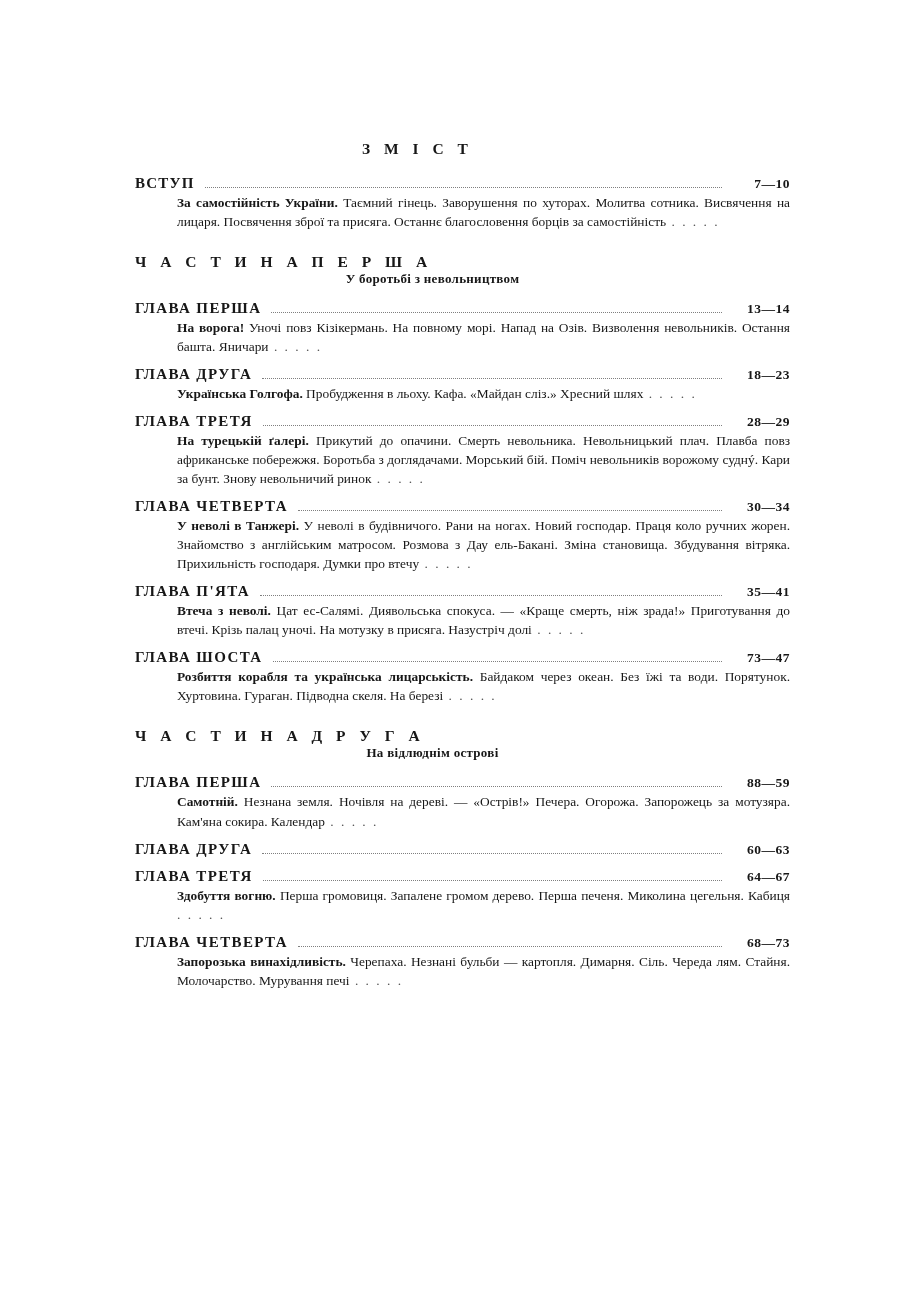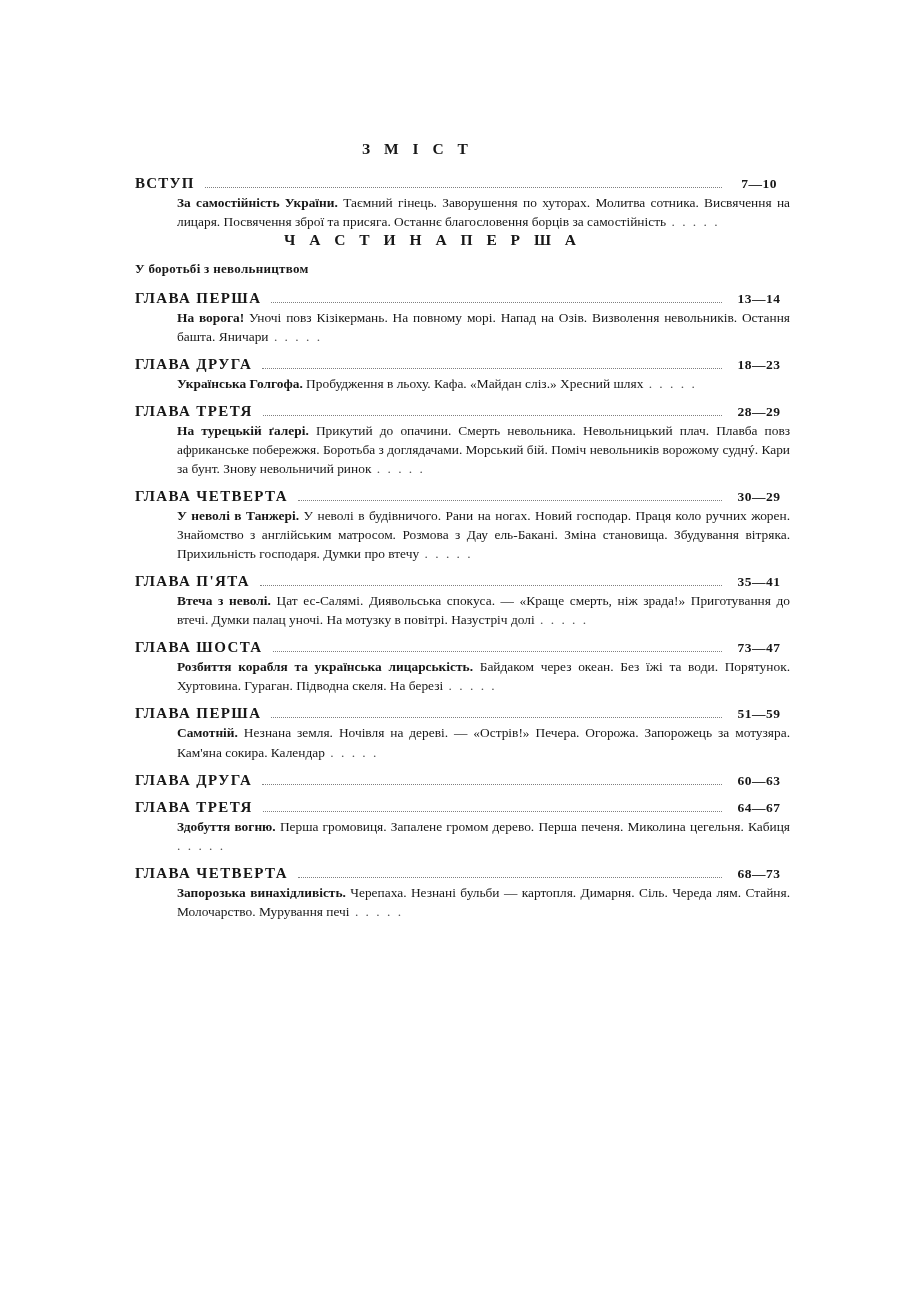--- a/index.html
+++ b/index.html
@@ -30,32 +30,32 @@
   }
   .toc-title {
     text-align: center;
     font-size: 15.5px;
     letter-spacing: 5px;
     font-weight: bold;
     margin-bottom: 9px;
     padding-right: 90px;
   }
   .part-heading {
-    text-align: center;
     font-size: 15.5px;
     letter-spacing: 5px;
     font-weight: bold;
+    margin-top: 22px;
     padding-right: 60px;
   }
   .part-sub {
-    text-align: left;
+    text-align: center;
     font-size: 13px;
     font-weight: bold;
     letter-spacing: 0.3px;
-    margin-top: 12px;
+    margin-top: 0;
     margin-bottom: 5px;
     padding-right: 60px;
   }
   .entry {
     margin-top: 2px;
   }
   .entry-head {
     display: flex;
     align-items: baseline;
     width: 100%;
@@ -75,21 +75,21 @@
     border-bottom: 1px dotted #555;
     margin: 0 6px 4px 10px;
     height: 0;
     opacity: .75;
   }
   .entry-head .pages {
     font-size: 13.5px;
     font-weight: bold;
     white-space: nowrap;
     width: 62px;
-    text-align: center;
+    text-align: right;
     letter-spacing: .5px;
   }
   .desc {
     font-size: 13.4px;
     line-height: 1.42;
     text-align: justify;
     margin-left: 42px;
     margin-top: 1px;
     hyphens: none;
   }
@@ -141,45 +141,49 @@
             <span class="label">ГЛАВА  ТРЕТЯ</span>
             <span class="leader"></span>
             <span class="pages">28—29</span>
           </div>
           <div class="desc"><b>На турецькій ґалері.</b><span> Прикутий до опачини. Смерть невольника. Невольницький плач. Плавба повз африканське побережжя. Боротьба з доглядачами. Морський бій. Поміч невольників ворожому суднý. Кари за бунт. Знову невольничий ринок</span><span class="trail"> . . . . .</span></div>
         </div>
         <div class="entry">
           <div class="entry-head">
             <span class="label">ГЛАВА  ЧЕТВЕРТА</span>
             <span class="leader"></span>
-            <span class="pages">30—29</span>
+            <span class="pages">30—34</span>
           </div>
           <div class="desc"><b>У неволі в Танжері.</b><span> У неволі в будівничого. Рани на ногах. Новий господар. Праця коло ручних жорен. Знайомство з англійським матросом. Розмова з Дау ель-Бакані. Зміна становища. Збудування вітряка.  Прихильність господаря.  Думки про втечу</span><span class="trail"> . . . . .</span></div>
         </div>
         <div class="entry">
           <div class="entry-head">
             <span class="label">ГЛАВА  П'ЯТА</span>
             <span class="leader"></span>
             <span class="pages">35—41</span>
           </div>
-          <div class="desc"><b>Втеча з неволі.</b><span> Цат ес-Салямі. Диявольська спокуса. — «Краще смерть, ніж зрада!» Приготування до втечі. Думки палац уночі. На мотузку в повітрі. Назустріч долі</span><span class="trail"> . . . . .</span></div>
+          <div class="desc"><b>Втеча з неволі.</b><span> Цат ес-Салямі. Диявольська спокуса. — «Краще смерть, ніж зрада!» Приготування до втечі. Крізь палац уночі. На мотузку в присяга. Назустріч долі</span><span class="trail"> . . . . .</span></div>
         </div>
         <div class="entry">
           <div class="entry-head">
             <span class="label">ГЛАВА  ШОСТА</span>
             <span class="leader"></span>
             <span class="pages">73—47</span>
           </div>
           <div class="desc"><b>Розбиття корабля та українська лицарськість.</b><span> Байдаком через океан. Без їжі та води. Порятунок. Хуртовина. Гураган. Підводна скеля. На березі</span><span class="trail"> . . . . .</span></div>
         </div>
+        <div>
+          <div class="part-heading">Ч А С Т И Н А   Д Р У Г А</div>
+          <div class="part-sub">На відлюднім острові</div>
+        </div>
         <div class="entry">
           <div class="entry-head">
             <span class="label">ГЛАВА  ПЕРША</span>
             <span class="leader"></span>
-            <span class="pages">51—59</span>
+            <span class="pages">88—59</span>
           </div>
           <div class="desc"><b>Самотній.</b><span> Незнана земля. Ночівля на дереві. — «Острів!» Печера. Огорожа. Запорожець за мотузяра. Кам'яна сокира. Календар</span><span class="trail"> . . . . .</span></div>
         </div>
         <div class="entry">
           <div class="entry-head">
             <span class="label">ГЛАВА  ДРУГА</span>
             <span class="leader"></span>
             <span class="pages">60—63</span>
           </div>
         </div>

